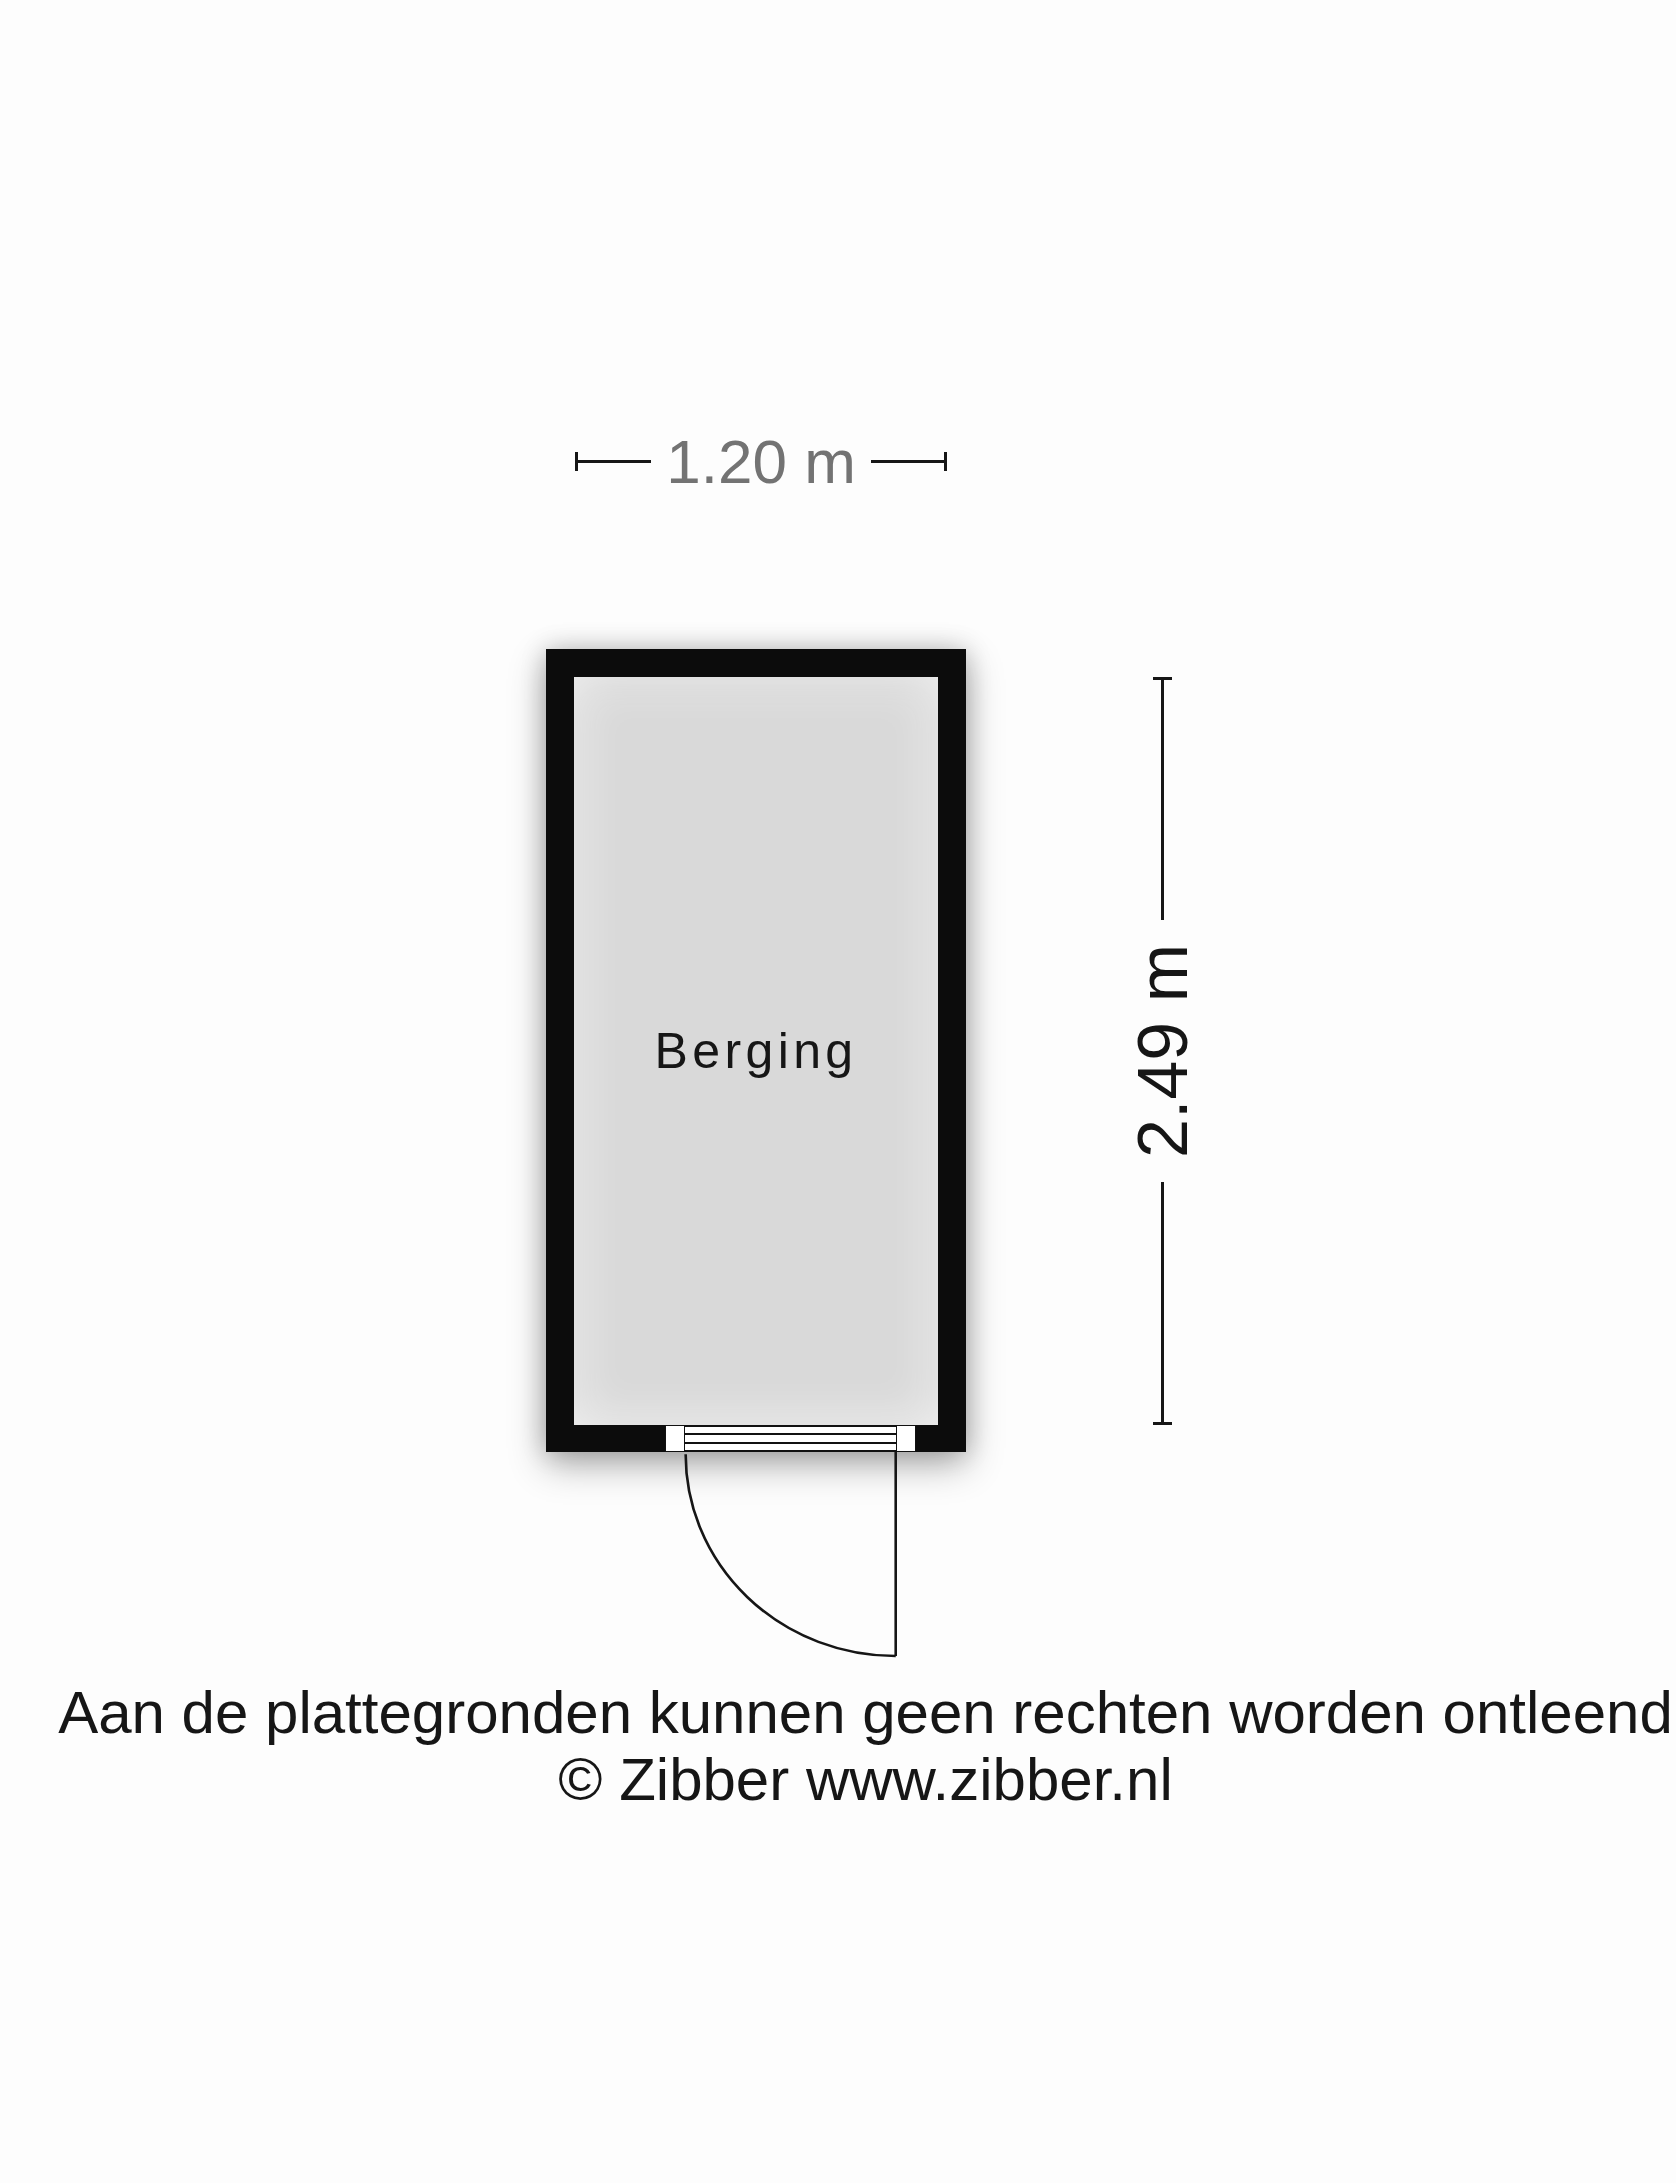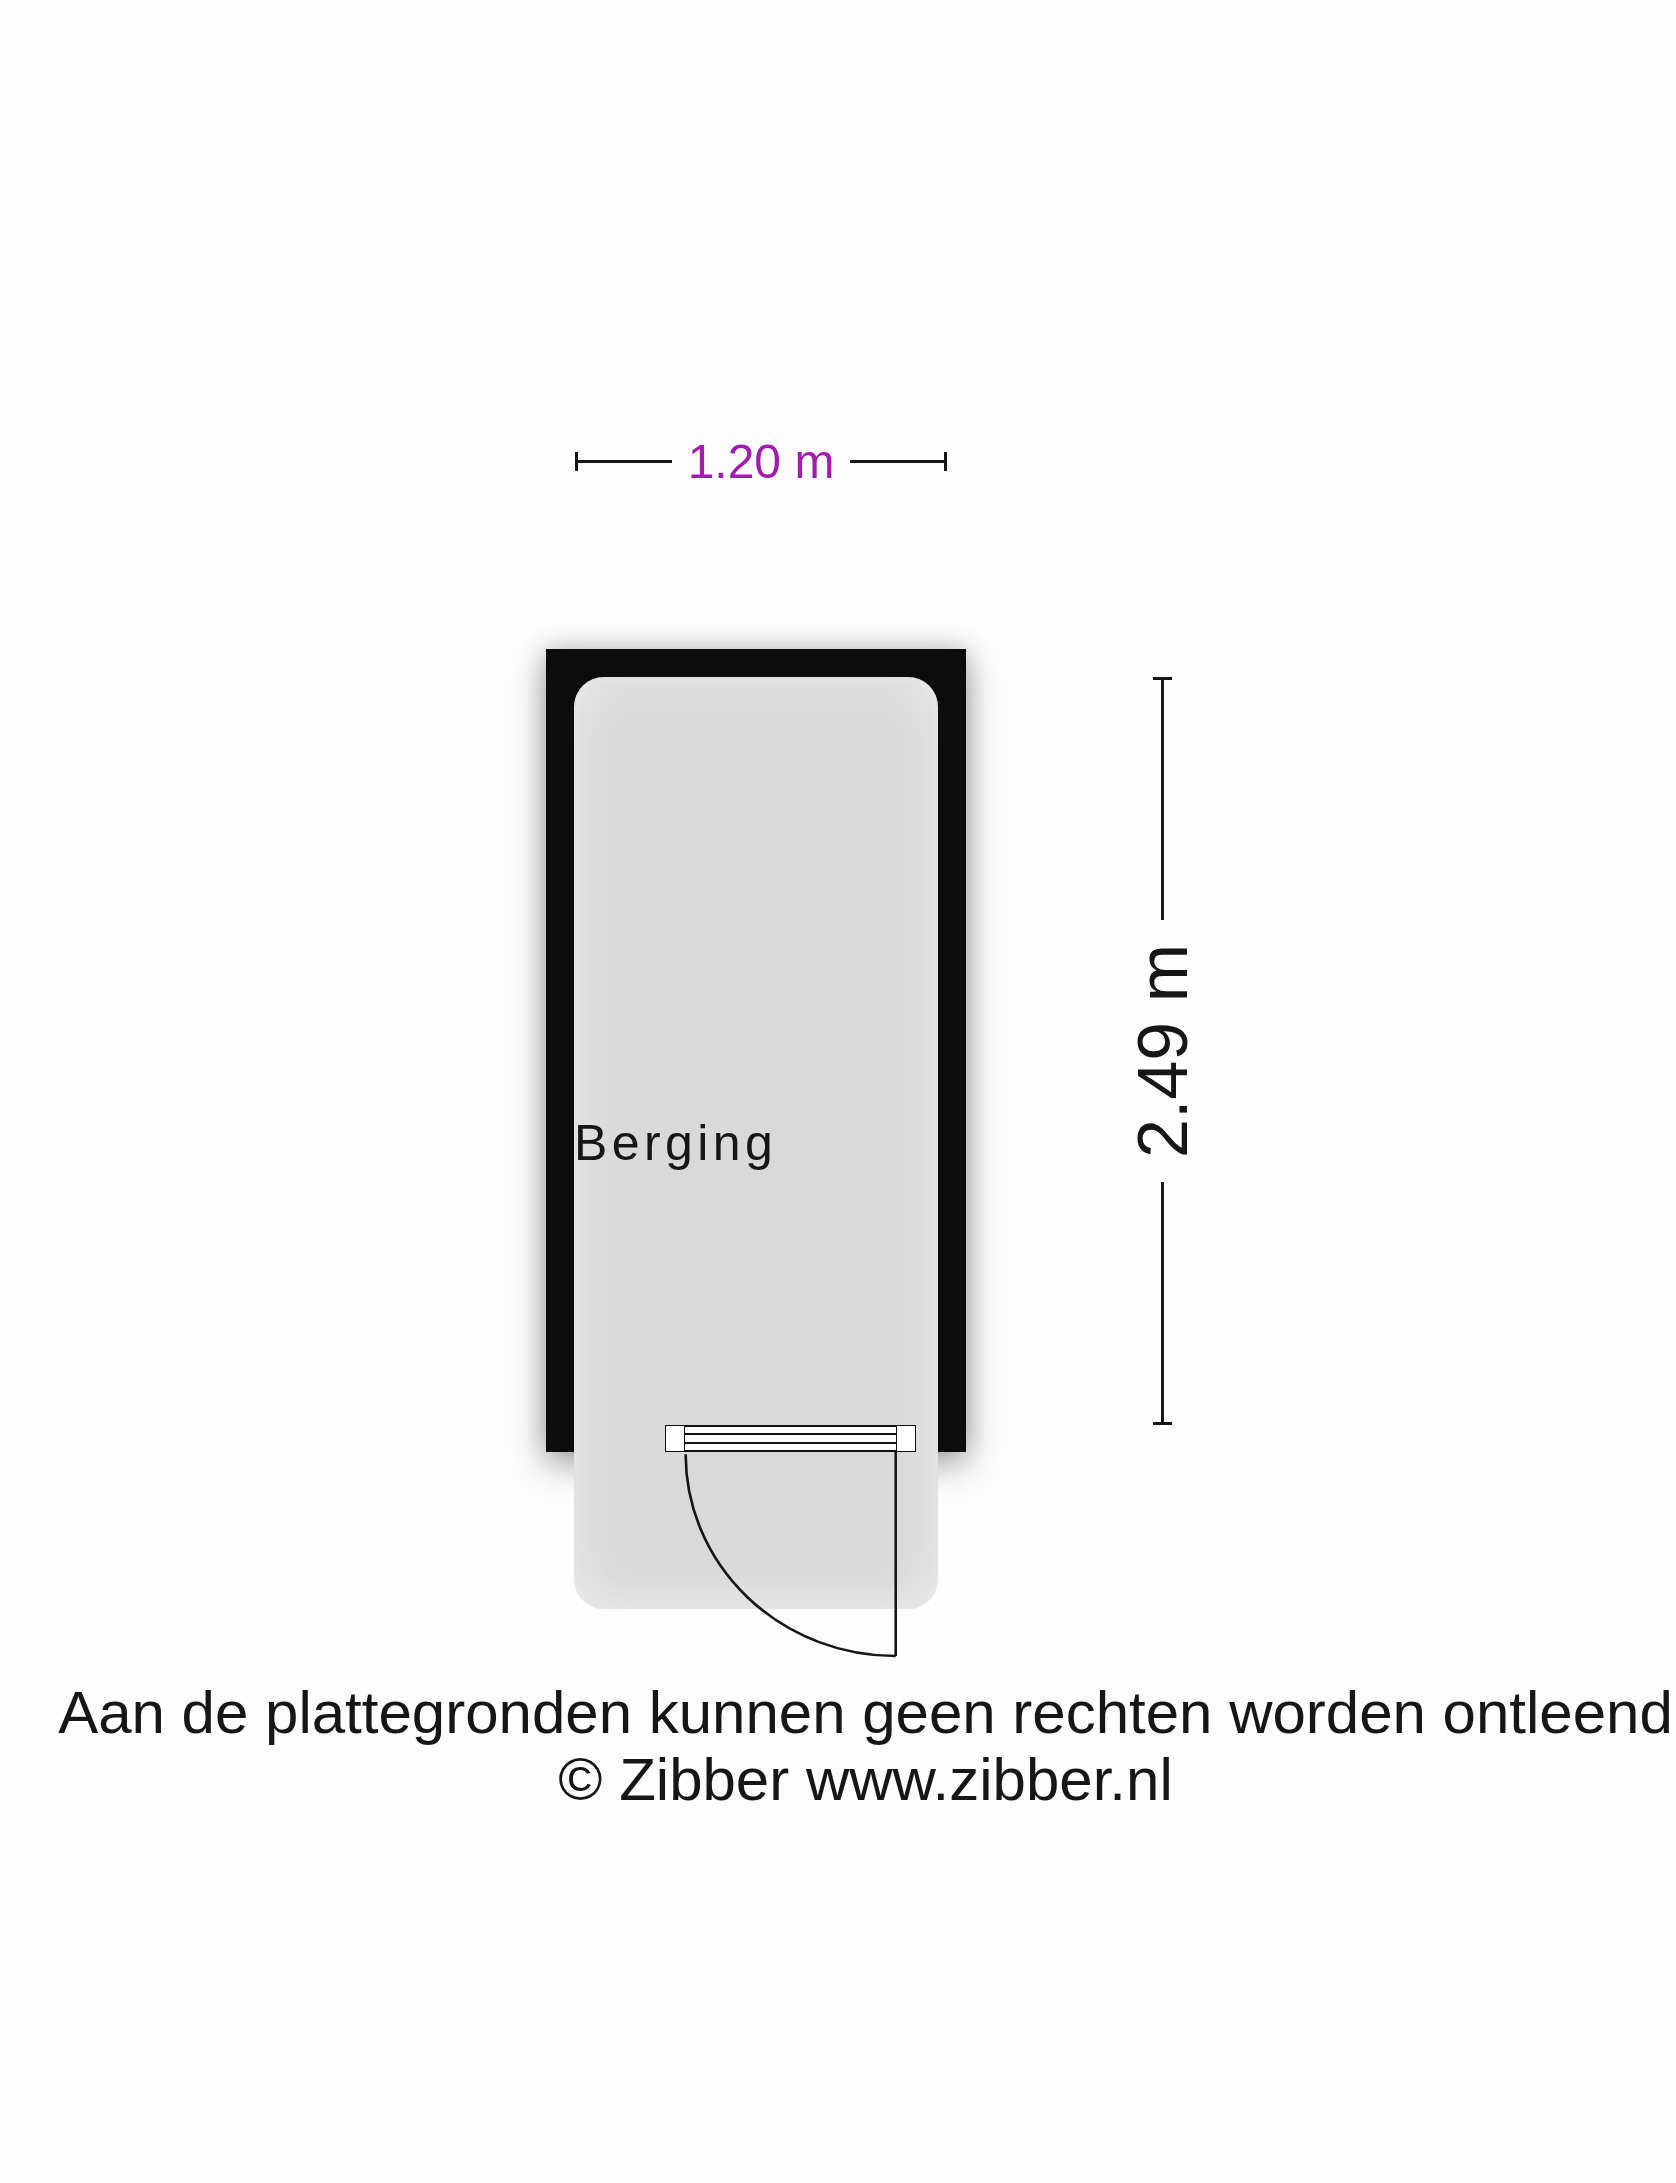--- a/index.html
+++ b/index.html
@@ -35,48 +35,47 @@
     flex: 0 0 auto;
   }
   .dim-h .seg {
     height: 2.6px;
     background: #161616;
     flex: 1 1 auto;
   }
   .dim-label-h {
     flex: 0 0 auto;
     padding: 0 15.7px;
-    font-size: 48px;
+    font-size: 62px;
     line-height: 70px;
     white-space: nowrap;
-    color: #a21caf;
+    color: #737373;
   }
 
   
   .plan {
     position: absolute;
     left: 546px;
     top: 649px;
     width: 420px;
     height: 803px;
     background: #0c0c0c;
     box-shadow: 0 13px 35px rgba(0,0,0,0.30), 0 0 24px rgba(0,0,0,0.20);
   }
   .floor {
     position: absolute;
     left: 28px;
     top: 28px;
     width: 364px;
-    height: 932px;
+    height: 748px;
     background: #d9d9d9;
     box-shadow: inset 0 0 48px rgba(255,255,255,0.75), inset 0 6.1px 31px rgba(0,0,0,0.06);
     display: flex;
     align-items: center;
-    justify-content: flex-start;
-    border-radius: 30px;
+    justify-content: center;
   }
   .room-label {
     font-size: 50px;
     letter-spacing: 4.4px;
     color: #161616;
     white-space: nowrap;
   }
 
   
   .door-opening {

